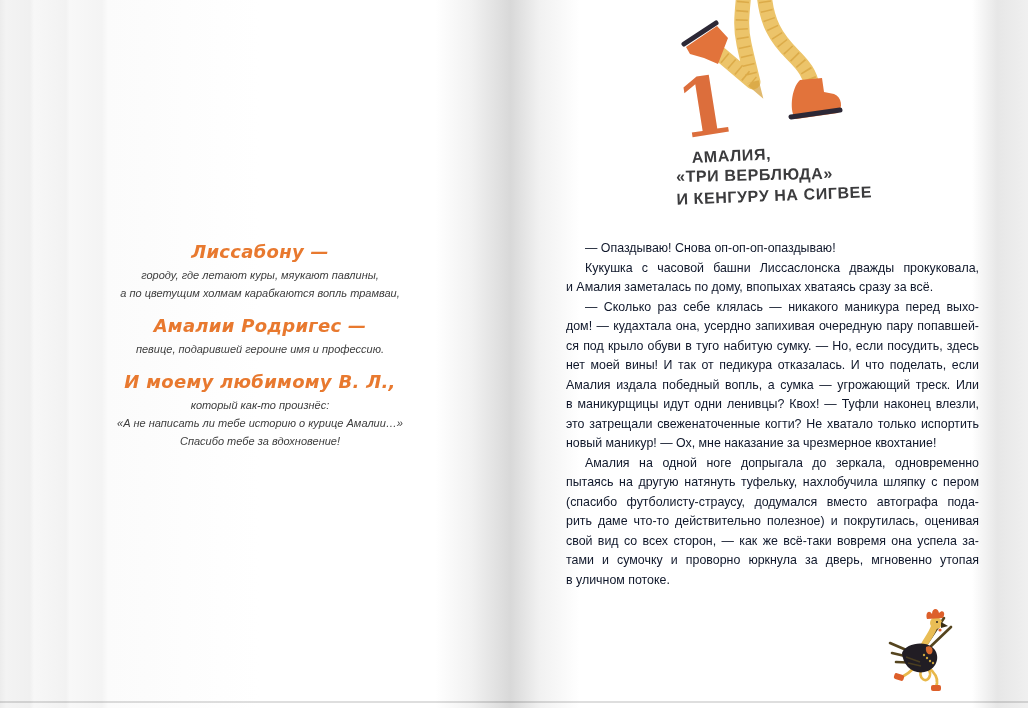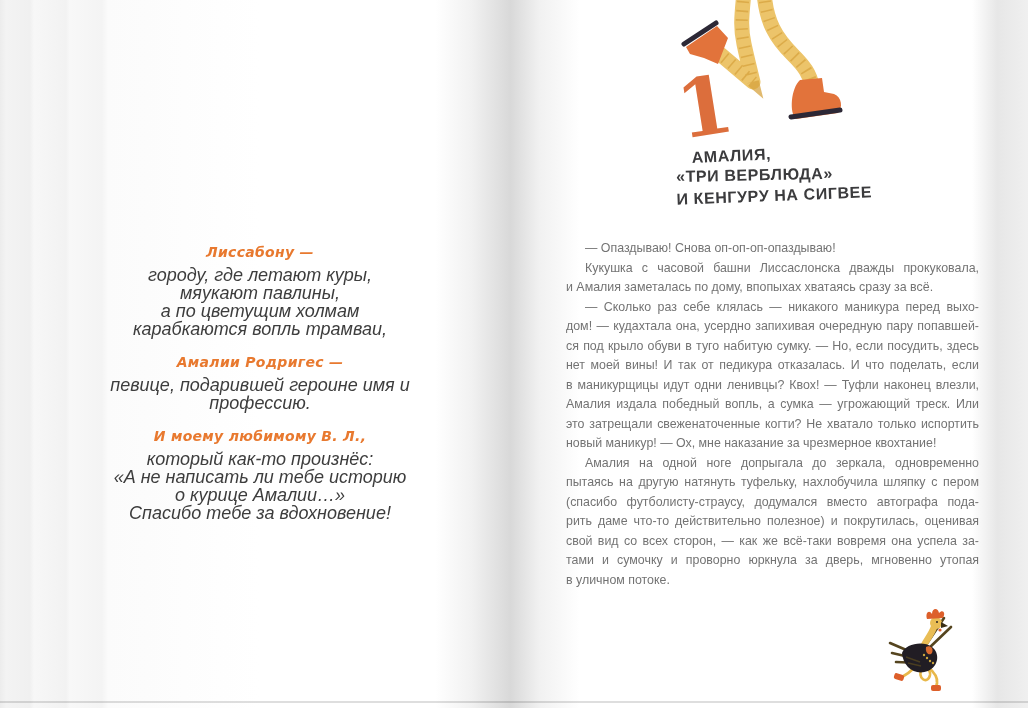--- a/index.html
+++ b/index.html
@@ -16,34 +16,34 @@
   .right-edge{position:absolute;left:972px;top:0;width:56px;height:100%;
     background:linear-gradient(90deg,rgba(190,190,190,0) 0%,rgba(180,180,180,0.32) 45%,
       rgba(195,195,195,0.26) 100%);}
   .bottom-line{position:absolute;left:0;top:701px;width:100%;height:2px;
     background:rgba(0,0,0,0.13);}
 
   
   .dedications{position:absolute;left:110px;top:240px;width:300px;text-align:center;color:#3c3c3c;}
   .ded-block{margin:0 0 12px 0;}
   .ded-heading{font-family:"DejaVu Sans",sans-serif;font-style:italic;font-weight:bold;
-    color:#e8792f;font-size:14px;line-height:24px;margin-bottom:2px;letter-spacing:0.3px;}
-  .ded-line{font-style:italic;font-size:18px;line-height:18px;color:#3d3d3d;}
+    color:#e8792f;font-size:18px;line-height:24px;margin-bottom:2px;letter-spacing:0.3px;}
+  .ded-line{font-style:italic;font-size:11px;line-height:18px;color:#3d3d3d;}
 
   
   .chapter-title{position:absolute;left:676px;top:143px;color:#3b3b3d;
     font-weight:bold;font-size:16px;line-height:21px;letter-spacing:0.6px;
     transform:rotate(-1.2deg);}
   .title-line{white-space:nowrap;}
   .title-line:nth-child(1){margin-left:16px;transform:rotate(-1.5deg);}
   .title-line:nth-child(3){transform:rotate(-1deg);}
 
   
   .body-text{position:absolute;left:566px;top:239px;width:413px;
-    font-size:12.4px;line-height:19.5px;color:#737373;}
+    font-size:12.4px;line-height:19.5px;color:#0f172a;}
   .bline{text-align:justify;text-align-last:justify;overflow:hidden;white-space:nowrap;}
   .bline.last{text-align-last:left;}
   .bline.ind{text-indent:19px;}
 
   .top-illo{position:absolute;left:650px;top:0;width:240px;height:140px;}
   .chick-illo{position:absolute;left:880px;top:605px;width:85px;height:88px;}
 </style>
 </head>
 <body>
 
@@ -98,22 +98,22 @@
     </div>
 
   <div class="body-text">
       <div class="bline ind last">— Опаздываю! Снова оп-оп-оп-опаздываю!</div>
       <div class="bline ind">Кукушка с часовой башни Лиссаслонска дважды прокуковала,</div>
       <div class="bline last">и Амалия заметалась по дому, впопыхах хватаясь сразу за всё.</div>
       <div class="bline ind">— Сколько раз себе клялась — никакого маникура перед выхо-</div>
       <div class="bline">дом! — кудахтала она, усердно запихивая очередную пару попавшей-</div>
       <div class="bline">ся под крыло обуви в туго набитую сумку. — Но, если посудить, здесь</div>
       <div class="bline">нет моей вины! И так от педикура отказалась. И что поделать, если</div>
+      <div class="bline">Амалия издала победный вопль, а сумка — угрожающий треск. Или</div>
       <div class="bline">в маникурщицы идут одни ленивцы? Квох! — Туфли наконец влезли,</div>
-      <div class="bline">Амалия издала победный вопль, а сумка — угрожающий треск. Или</div>
       <div class="bline">это затрещали свеженаточенные когти? Не хватало только испортить</div>
       <div class="bline last">новый маникур! — Ох, мне наказание за чрезмерное квохтание!</div>
       <div class="bline ind">Амалия на одной ноге допрыгала до зеркала, одновременно</div>
       <div class="bline">пытаясь на другую натянуть туфельку, нахлобучила шляпку с пером</div>
       <div class="bline">(спасибо футболисту-страусу, додумался вместо автографа пода-</div>
       <div class="bline">рить даме что-то действительно полезное) и покрутилась, оценивая</div>
       <div class="bline">свой вид со всех сторон, — как же всё-таки вовремя она успела за-</div>
       <div class="bline">тами и сумочку и проворно юркнула за дверь, мгновенно утопая</div>
       <div class="bline last">в уличном потоке.</div>
     </div>

